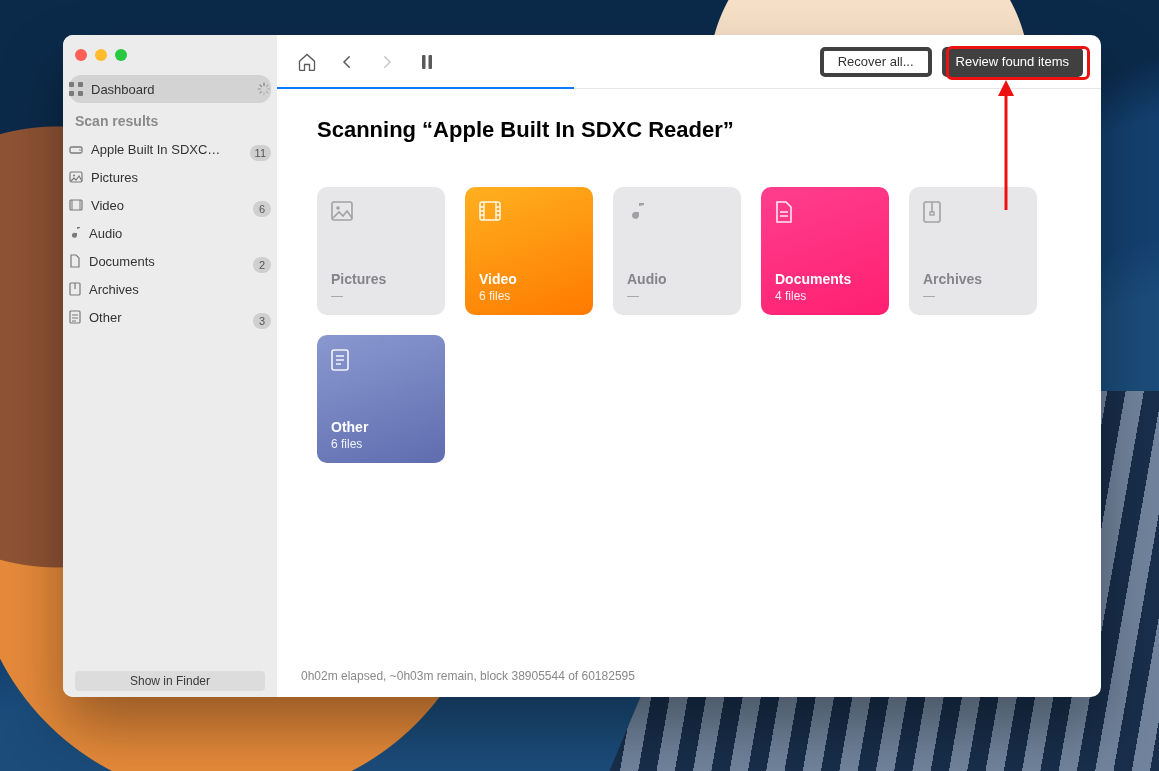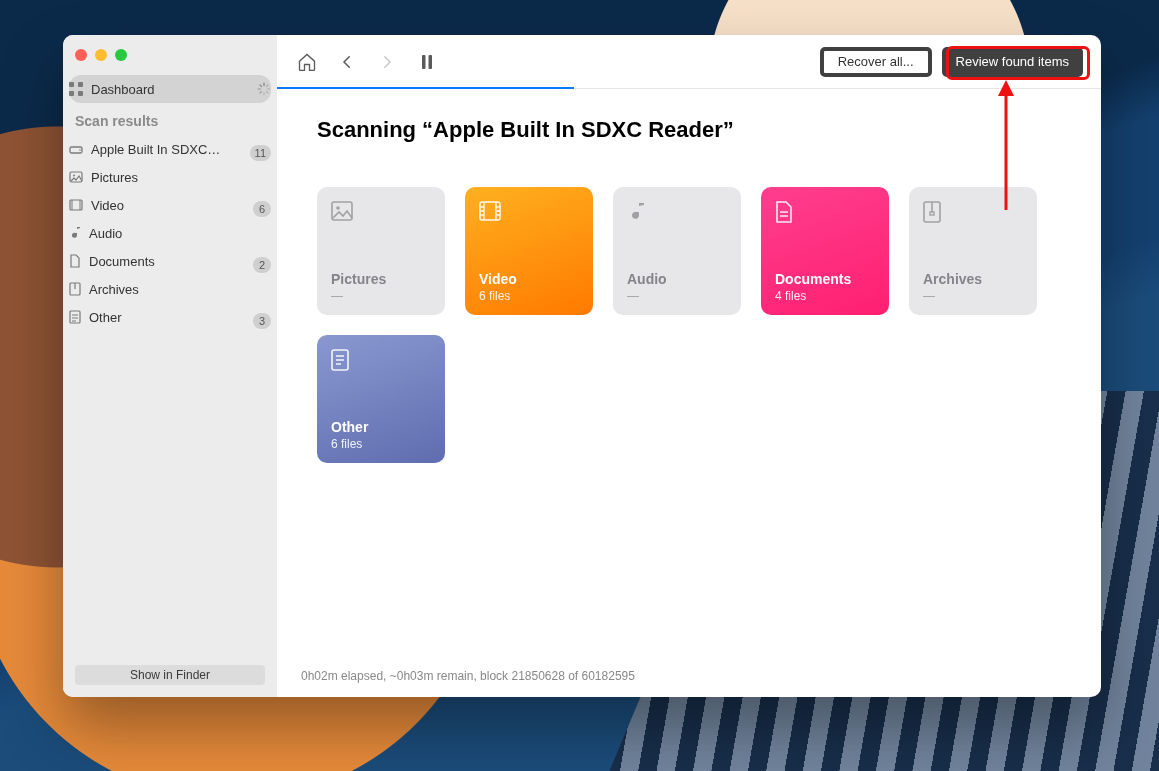--- a/index.html
+++ b/index.html
@@ -28,21 +28,21 @@
 .sidebar { width: 214px; background: #ececec; display: flex; flex-direction: column; }
 .titlebar { height: 40px; display:flex; align-items:center; padding:0 12px; gap:8px;}
 .dot { width:12px; height:12px; border-radius:50%; }
 .dot.red{background:#ff5f57}.dot.yel{background:#febc2e}.dot.grn{background:#28c840}
 
 .sb-row { height:28px; display:flex; align-items:center; gap:8px; padding:0 0; font-size:13px; color:#333; border-radius:12px; margin:0 6px; cursor:pointer;}
 .sb-row.active { background:#d3d3d3; }
 .sb-row .badge { margin-left:auto; background:#cfcfcf; color:#555; font-size:11px; min-width:18px; height:16px; border-radius:8px; display:flex; align-items:center; justify-content:center; padding:0 5px;margin-top:8px;}
 .sb-heading { font-size:14px; color:#8a8a8a; padding:10px 10px 6px 12px; font-weight:600;}
 .sb-spacer { flex:1; }
-.finder-btn { margin:0 12px 12px; height:20px; background:#dcdcdc; border-radius:4px; font-size:12px; color:#3a3a3a; display:flex; align-items:center; justify-content:center; cursor:pointer;}
+.finder-btn { margin:0 12px 6px; height:20px; background:#dcdcdc; border-radius:4px; font-size:12px; color:#3a3a3a; display:flex; align-items:center; justify-content:center; cursor:pointer;}
 
 .main { flex:1; display:flex; flex-direction:column; }
 .toolbar { height:54px; border-bottom:1px solid #e6e6e6; display:flex; align-items:center; padding:0 18px; gap:16px; position:relative;}
 .tb-icon { width:24px; height:24px; display:flex; align-items:center; justify-content:center; color:#666; cursor:pointer;}
 .tb-icon.disabled{color:#c8c8c8; cursor:default;}
 .tb-right { margin-left:auto; display:flex; gap:10px; align-items:center;}
 .btn { height:30px; padding:0 14px; border-radius:5px; font-size:13px; display:flex; align-items:center; cursor:pointer; white-space:nowrap;}
 .btn.secondary { background:#fff; border:4px solid #404040; color:#333;}
 .btn.primary { background:#404040; color:#fff; position:relative;}
 .callout-box { position:absolute; border:3px solid #e11; border-radius:6px; pointer-events:none;}
@@ -291,21 +291,21 @@
               </svg>
             </span>
           <div>
               <div class="name">Other</div>
               <div class="count">6 files</div>
             </div>
         </div>
       </div>
     </div>
 
-    <div class="statusbar">0h02m elapsed, ~0h03m remain, block 21850628 of 60182595</div>
+    <div class="statusbar">0h02m elapsed, ~0h03m remain, block 38905544 of 60182595</div>
   </div>
 </div>
 
 <div class="callout-box" style="left:946px; top:46px; width:144px; height:34px;"></div>
 <svg class="arrow" style="position:absolute; left:976px; top:80px;" width="60" height="140">
   <line x1="30" y1="130" x2="30" y2="12" stroke="#e11" stroke-width="3"></line>
   <polygon points="30,0 22,16 38,16" fill="#e11"></polygon>
 </svg>
 
 </body></html>

